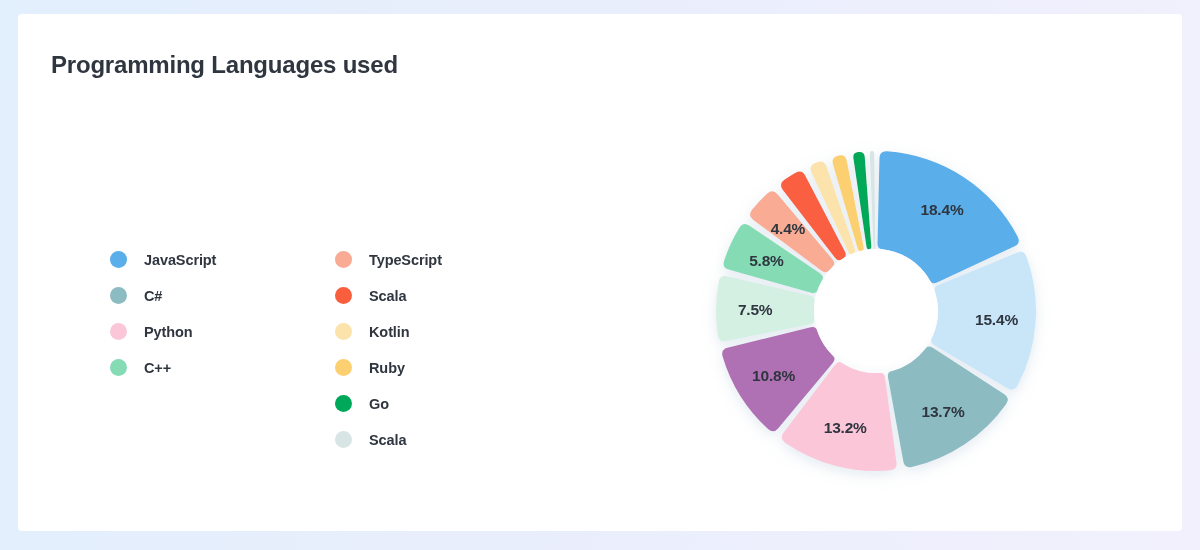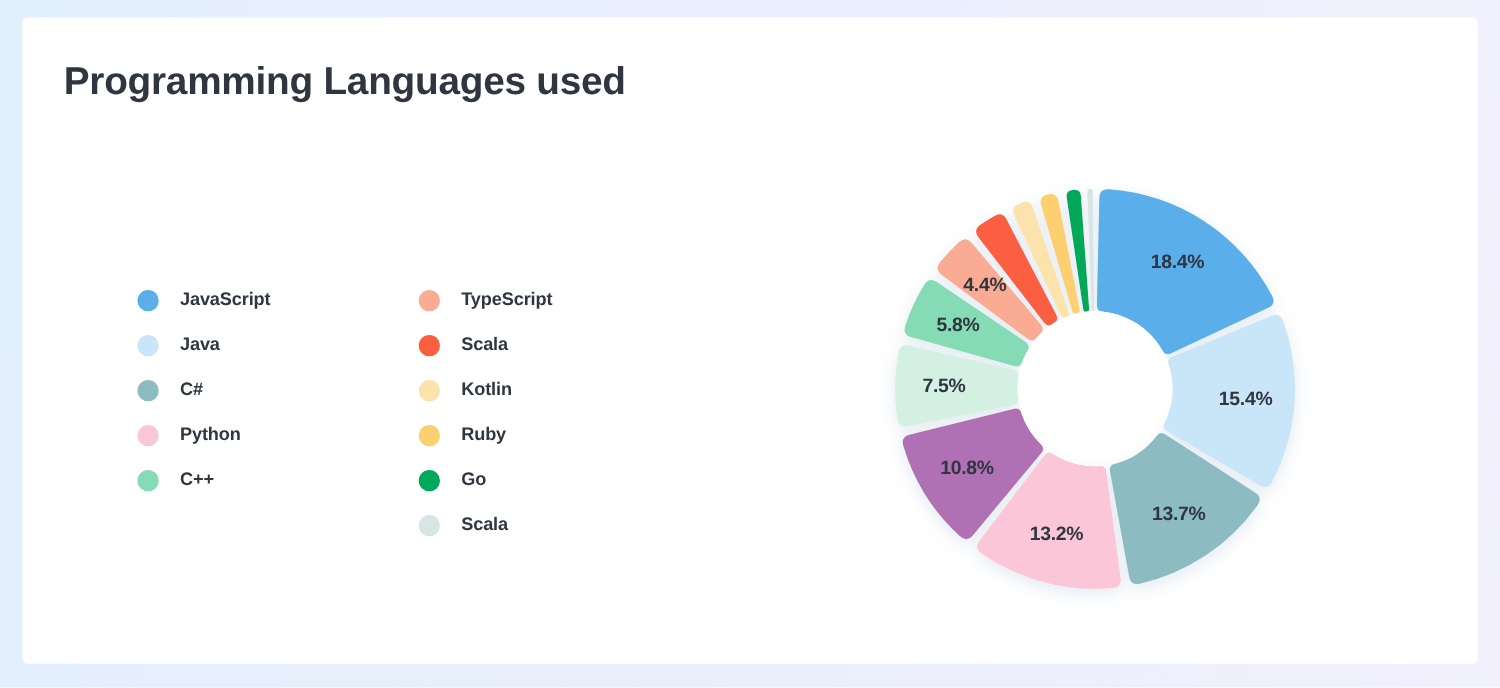--- a/index.html
+++ b/index.html
@@ -24,21 +24,21 @@
     top: 14px;
     width: 1164px;
     height: 517px;
     background: #ffffff;
     border-radius: 4px;
   }
   .title {
     position: absolute;
     left: 33px;
     top: 34px;
-    font-size: 31px;
+    font-size: 24px;
     font-weight: bold;
     line-height: 34px;
     color: #2f3640;
     letter-spacing: -0.2px;
   }
   .title-line {
     display: block;
     white-space: nowrap;
   }
   .legend {
@@ -50,21 +50,21 @@
   .legend-col {
     position: absolute;
     top: 0;
   }
   .legend-col.left  { left: 0px; }
   .legend-col.right { left: 225px; }
   .legend-item {
     position: relative;
     height: 36px;
     display: flex;
-    align-items: flex-start;
+    align-items: flex-end;
   }
   .legend-dot {
     width: 17px;
     height: 17px;
     border-radius: 50%;
     flex: 0 0 17px;
   }
   .legend-label {
     margin-left: 17px;
     font-size: 14.5px;
@@ -104,24 +104,20 @@
 
     <div class="title">
       <span class="title-line">Programming Languages used</span>
     </div>
 
     <div class="legend">
       <div class="legend-col left" id="legend-col-0">
           <div class="legend-item">
             <span class="legend-dot" style="background: rgb(90, 174, 234);"></span>
             <span class="legend-label">JavaScript</span>
-          </div>
-          <div class="legend-item">
-            <span class="legend-dot" style="background: rgb(201, 230, 248);"></span>
-            <span class="legend-label">Java</span>
           </div>
           <div class="legend-item">
             <span class="legend-dot" style="background: rgb(140, 188, 194);"></span>
             <span class="legend-label">C#</span>
           </div>
           <div class="legend-item">
             <span class="legend-dot" style="background: rgb(251, 198, 216);"></span>
             <span class="legend-label">Python</span>
           </div>
           <div class="legend-item">

